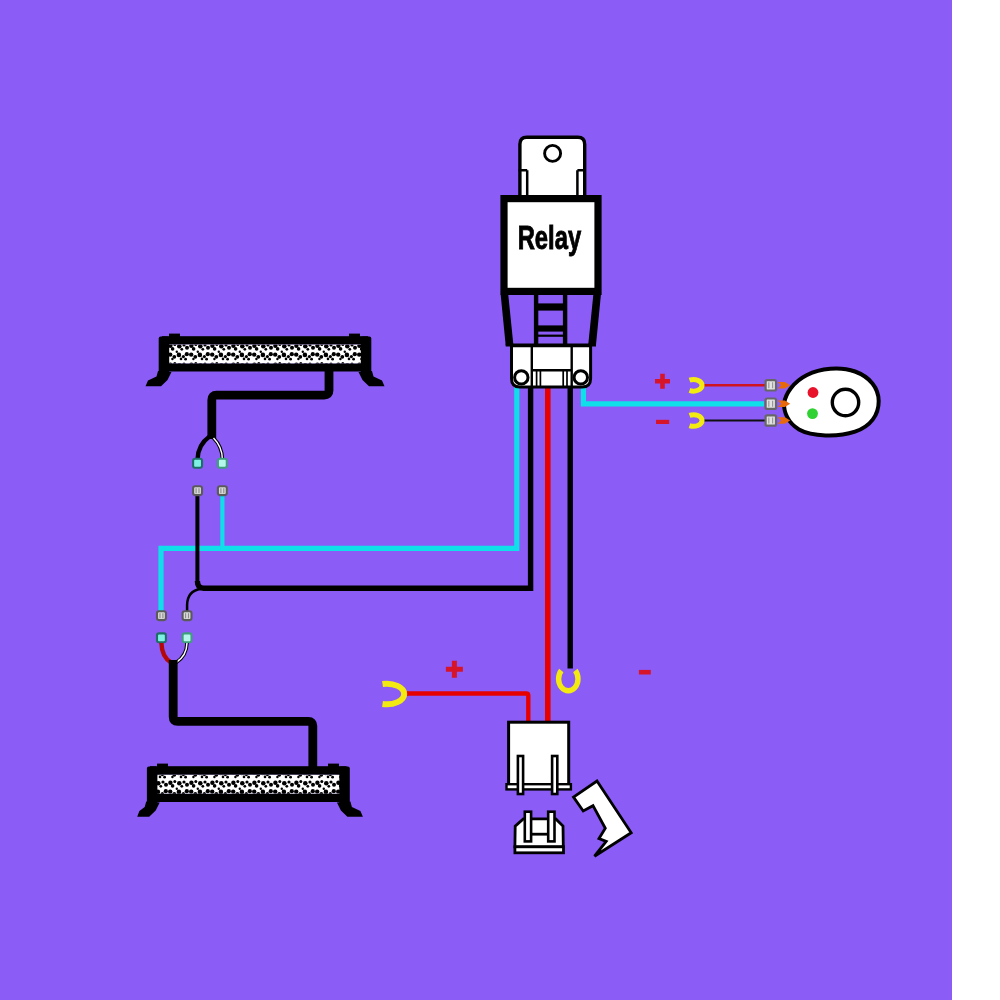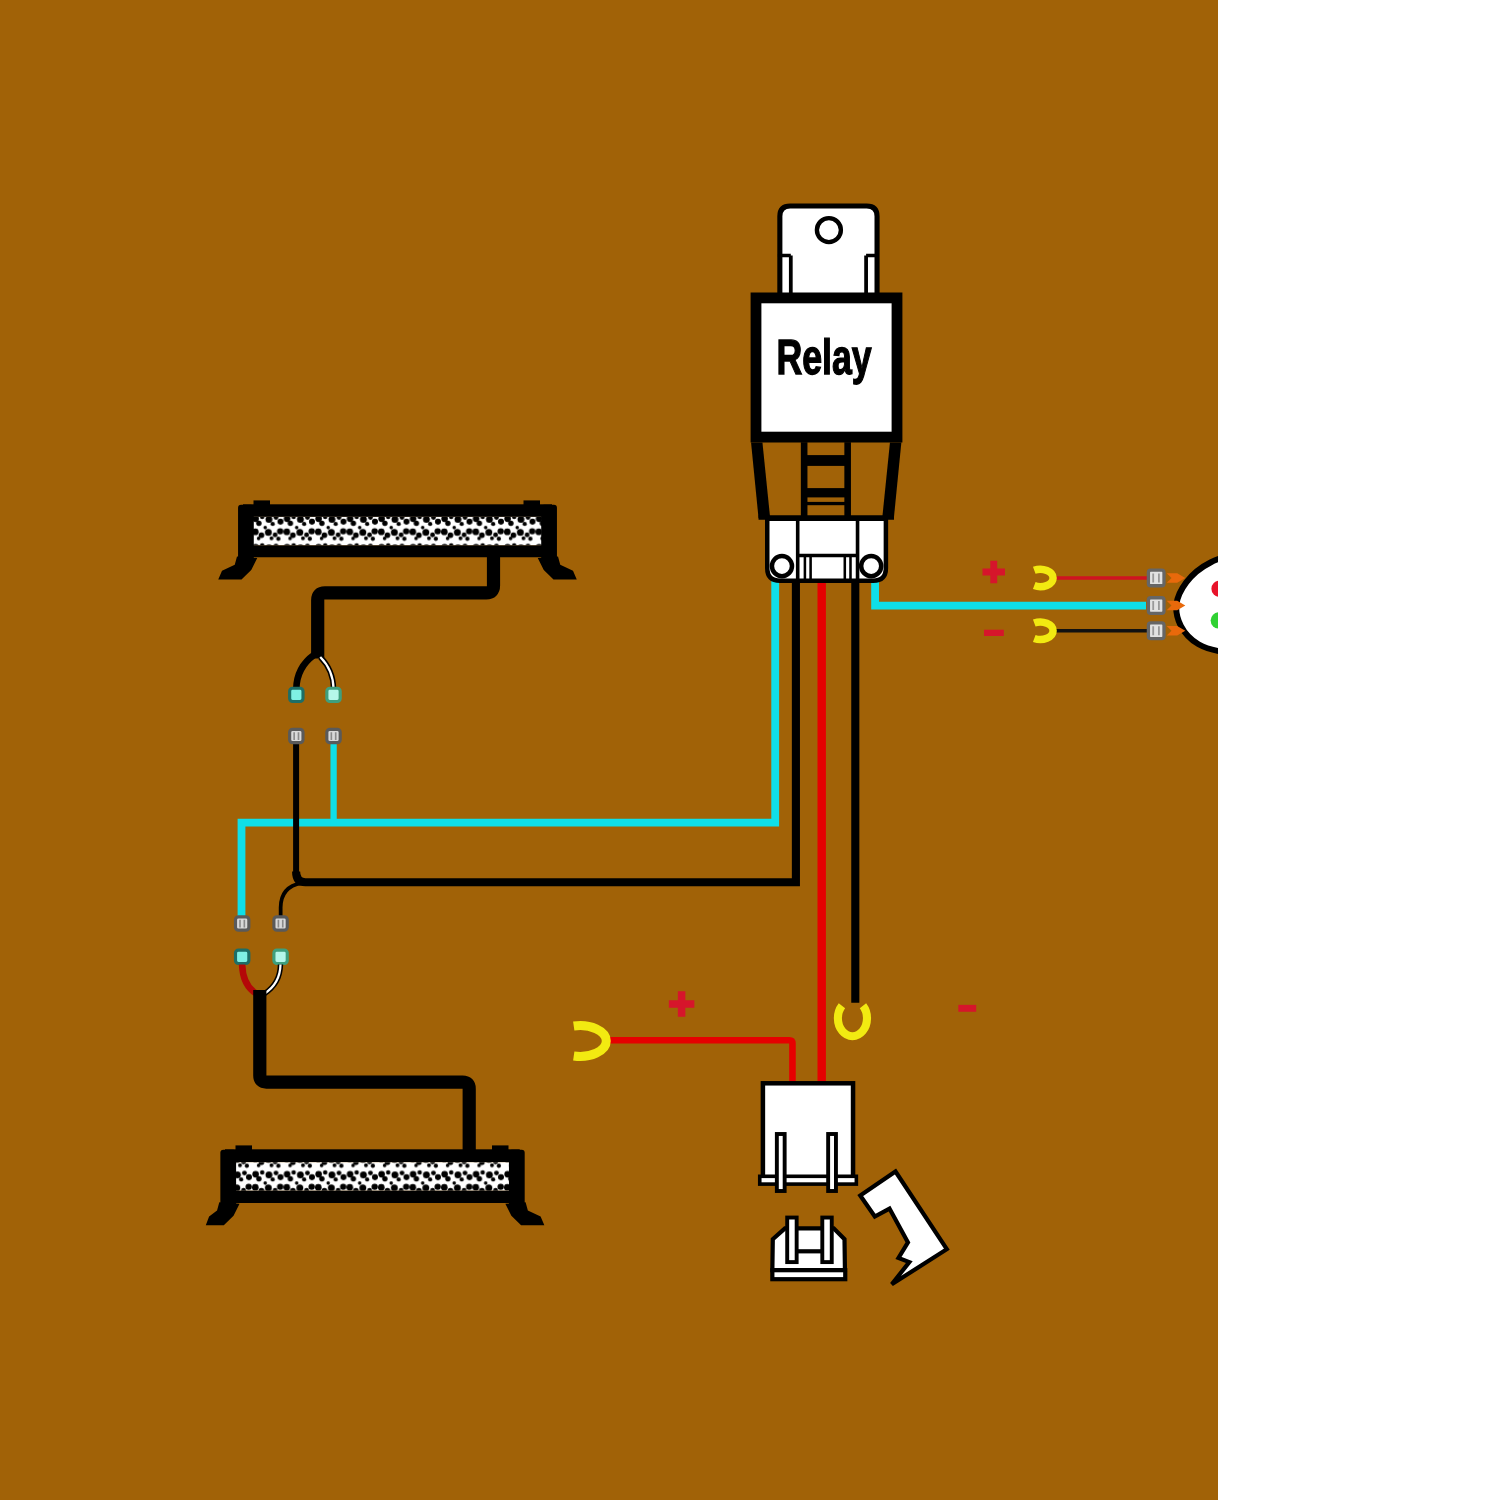--- a/index.html
+++ b/index.html
@@ -1,16 +1,16 @@
 <!DOCTYPE html>
 <html><head>
 <meta charset="utf-8">
 <style>
   html,body{margin:0;padding:0;background:#fff;}
-  .page{width:812px;height:1000px;position:relative;background:#a16207;overflow:hidden;text-align:right;}
+  .page{width:952px;height:1000px;position:relative;background:#8b5cf6;overflow:hidden;text-align:right;}
   svg{position:absolute;top:0;left:0;}
 </style>
 </head>
 <body>
 <div class="page">
 <svg width="1000" height="1000" viewBox="0 0 1000 1000">
 <defs>
   <pattern id="leddots" x="0" y="0" width="21" height="19" patternUnits="userSpaceOnUse">
     <circle cx="2.4" cy="3.8" r="2.2" fill="#000"></circle>
     <circle cx="6.8" cy="2.6" r="1.5" fill="#000"></circle>

